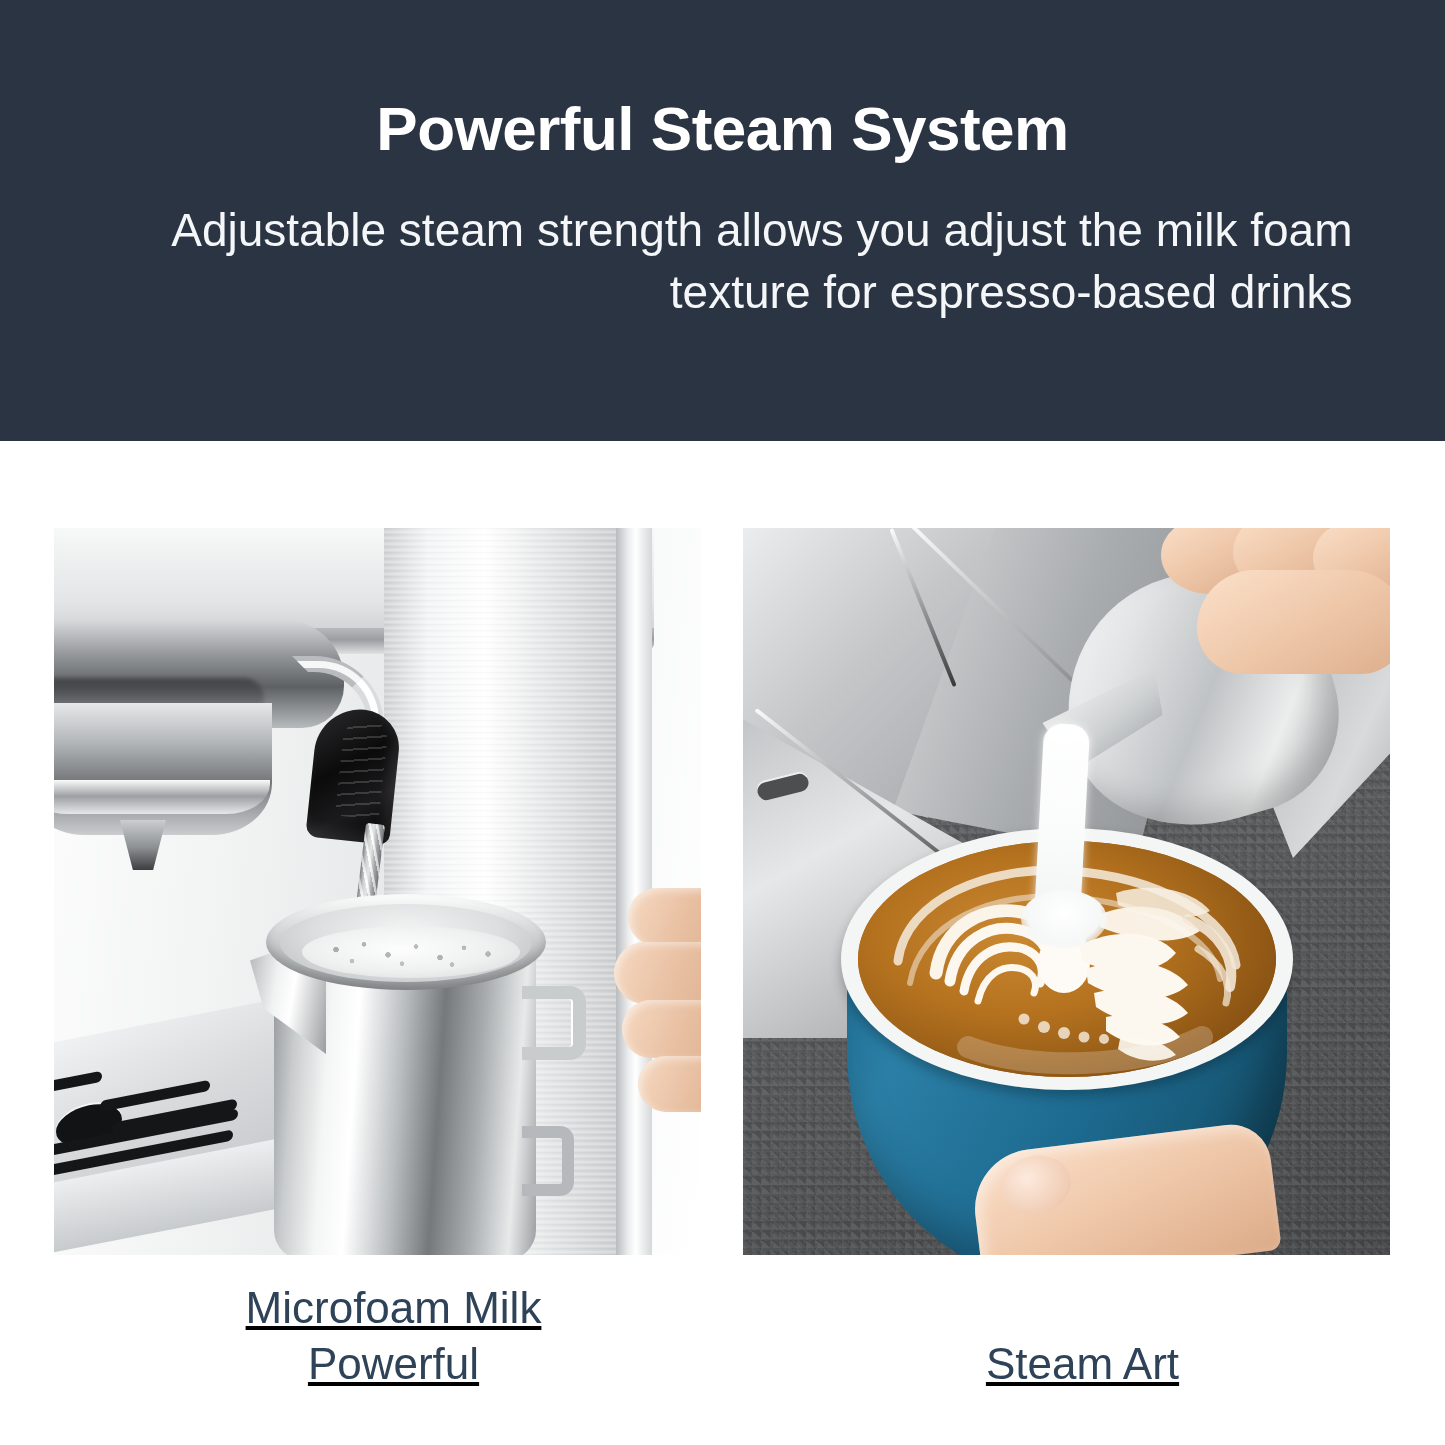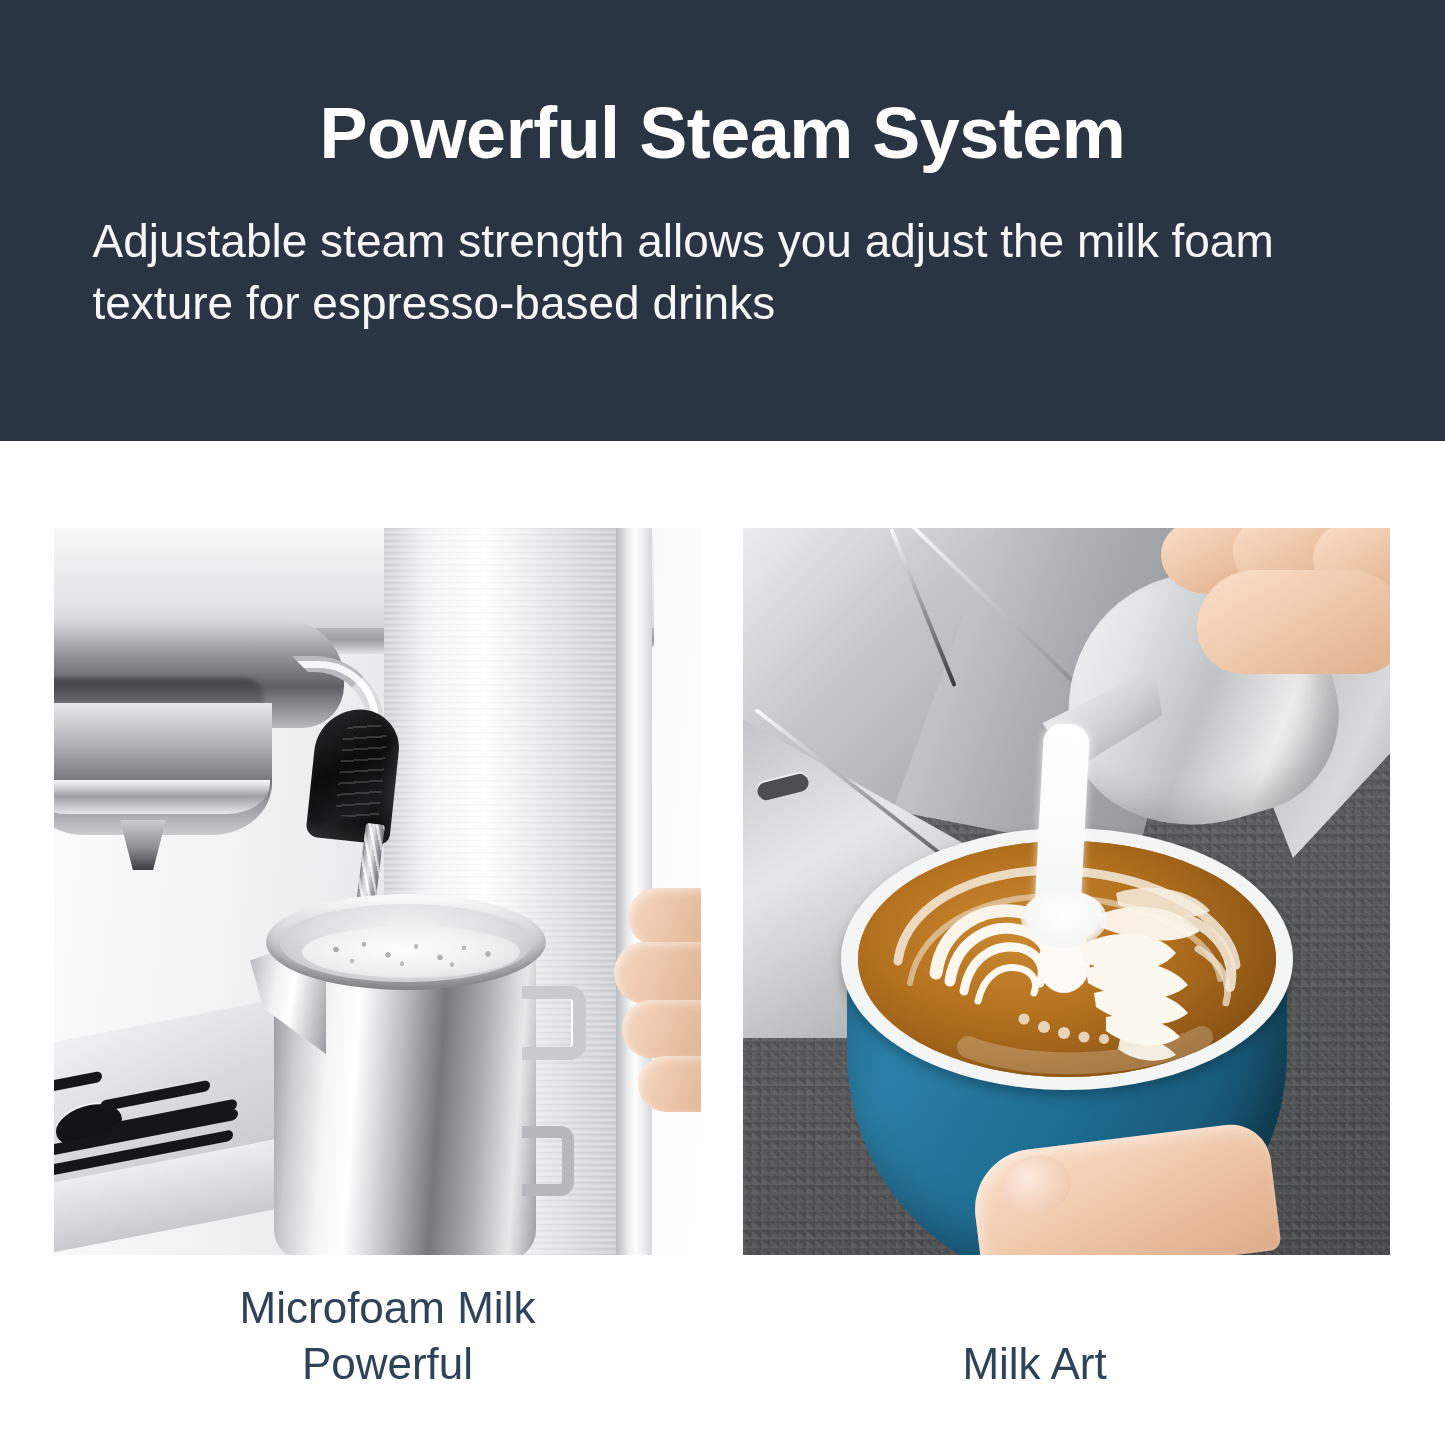--- a/index.html
+++ b/index.html
@@ -30,34 +30,34 @@
     background: #2a3442;
     display: flex;
     flex-direction: column;
     align-items: center;
     justify-content: flex-start;
     box-sizing: border-box;
     padding-top: 96px;
   }
   .header-title {
     color: #ffffff;
-    font-size: 72px;
+    font-size: 62px;
     font-weight: bold;
     letter-spacing: -0.5px;
     line-height: 1.05;
     text-align: center;
     margin: 0;
     white-space: nowrap;
   }
   .header-subtitle {
     color: #f4f6f8;
     font-size: 46px;
     font-weight: normal;
     line-height: 1.35;
-    text-align: left;
+    text-align: right;
     margin: 0;
     margin-top: 38px;
     max-width: 1260px;
   }
 
   
   .panels {
     position: absolute;
     left: 54px;
     top: 528px;
@@ -466,25 +466,27 @@
     position: absolute;
     left: 26px; top: 28px; width: 70px; height: 58px;
     background: radial-gradient(ellipse at 40% 35%, #fdeade 0%, #f0cdb4 70%, #e0b796 100%);
     border-radius: 50%;
     transform: rotate(-14deg);
   }
 
   
   .captions {
     position: absolute;
-    left: 64px;
+    left: 70px;
     top: 1280px;
     width: 1336px;
     height: 150px;
     display: flex;
+    justify-content: space-between;
+    text-decoration: underline;
   }
   .caption {
     width: 647px;
     text-align: center;
     color: #2e4258;
     font-size: 44px;
     line-height: 1.28;
     font-weight: normal;
   }
 </style>
@@ -642,17 +644,17 @@
     </div>
   </div>
 
   <div class="captions">
     <div class="caption">
       <span>Microfoam Milk</span><br>
       <span>Powerful</span>
     </div>
     <div class="caption">
       <br>
-      <span>Milk Art</span>
+      <span>Steam Art</span>
     </div>
   </div>
 
 </div>
 
 </body></html>

